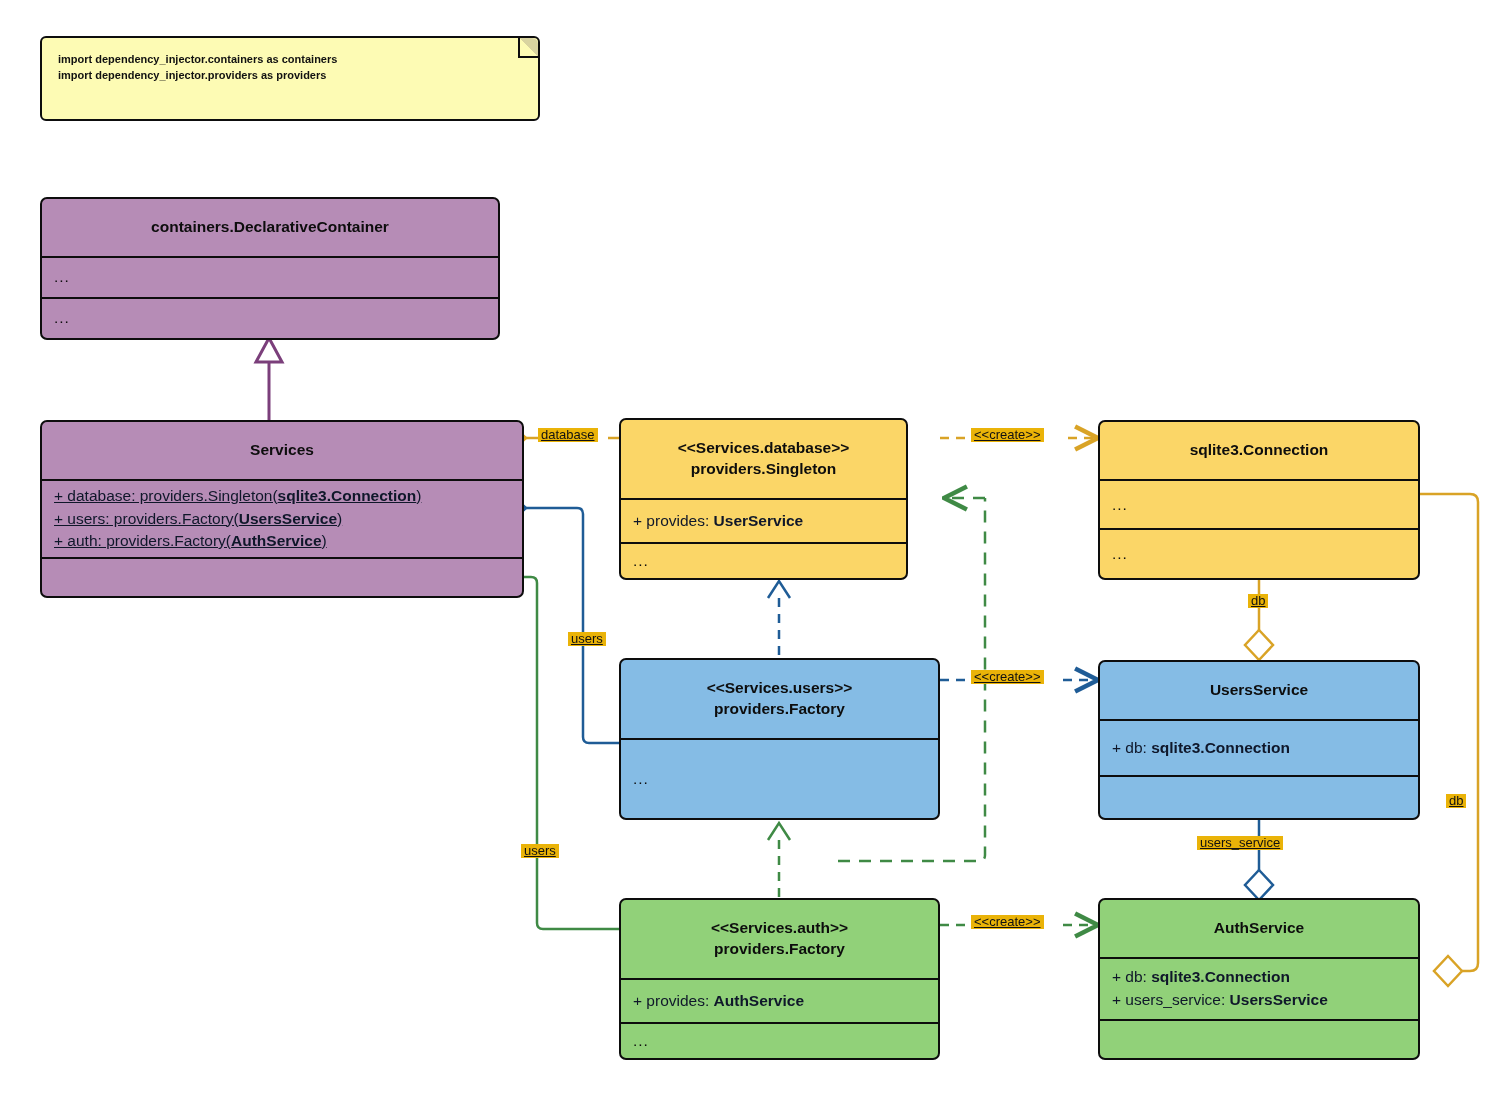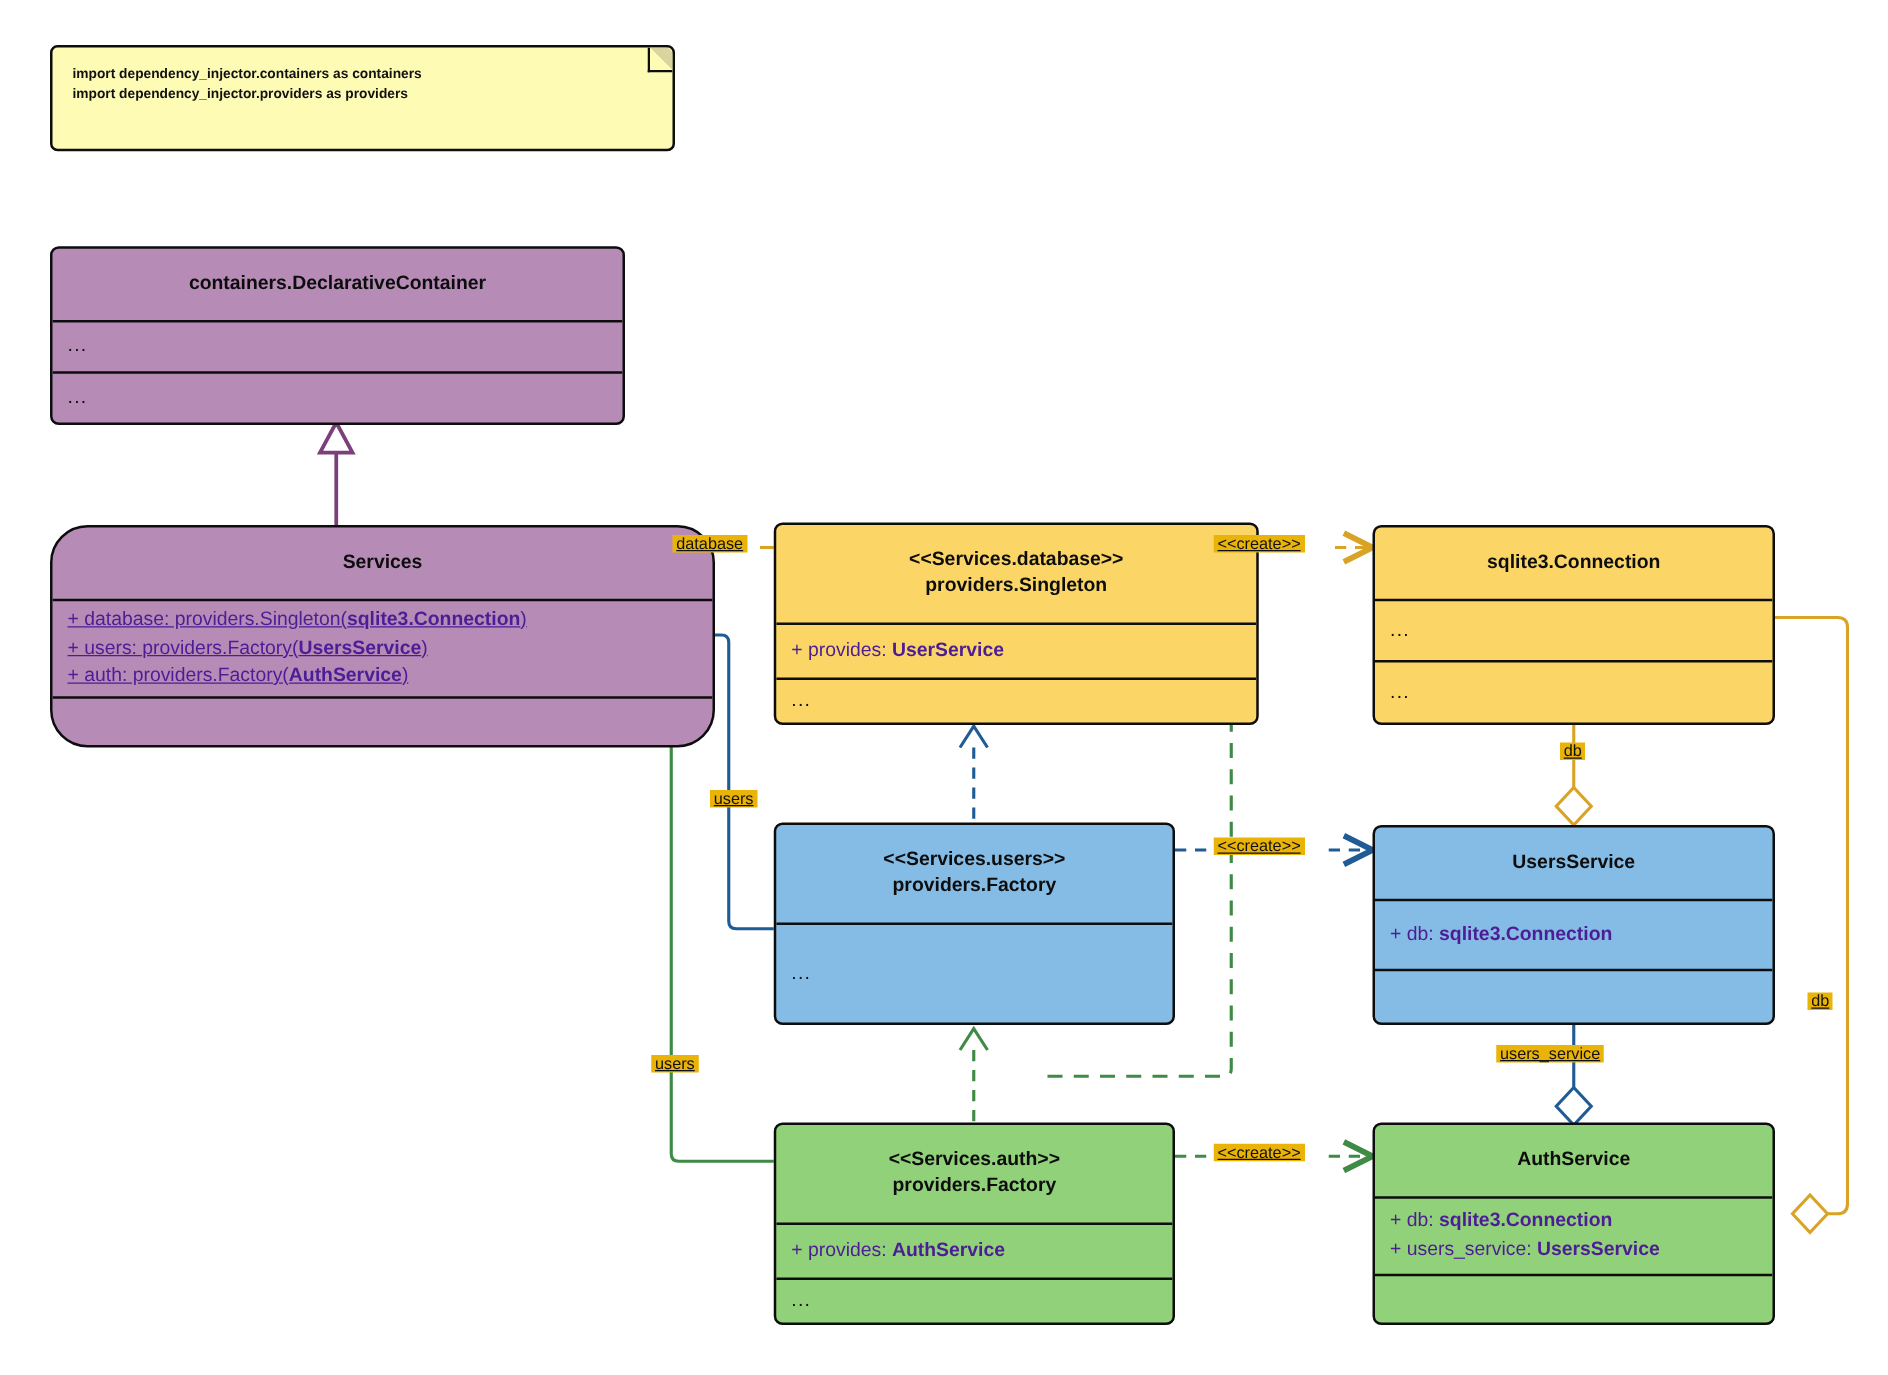--- a/index.html
+++ b/index.html
@@ -65,21 +65,21 @@
     font-weight:bold;
     font-size:15.5px;
     color:#0d0d0d;
     line-height:1.34;
     padding:18px 8px;
   }
   .umlbox .hdr .l2{display:block;}
   .umlbox .body{
     padding:8px 12px;
     font-size:15.5px;
-    color:#4c1d95;
+    color:#0f172a;
     line-height:1.45;
   }
   .umlbox .body .row{white-space:nowrap;}
   .umlbox .body .row b{font-weight:bold;}
   .umlbox .body.u .row{ text-decoration:underline; }
   .umlbox .dots{
     padding:8px 12px;
     font-size:15.5px;
     color:#0d0d0d;
     letter-spacing:1px;
@@ -211,39 +211,39 @@
   <div class="umlbox fill-purple" style="left:40px;top:197px;width:460px;height:143px;">
     <div class="sect hdr">containers.DeclarativeContainer</div>
     <div class="sect" style="flex:1;">
       <div class="dots">...</div>
     </div>
     <div class="sect" style="flex:1;">
       <div class="dots">...</div>
     </div>
   </div>
 
-  <div class="umlbox fill-purple" style="left:40px;top:420px;width:532px;height:178px;border-radius:30px;">
+  <div class="umlbox fill-purple" style="left:40px;top:420px;width:484px;height:178px;">
     <div class="sect hdr">Services</div>
     <div class="sect body u" style="height:78px;">
       <div class="row">
         <span>+ database: providers.Singleton(</span><b>sqlite3.Connection</b><span>)</span>
       </div>
       <div class="row">
         <span>+ users: providers.Factory(</span><b>UsersService</b><span>)</span>
       </div>
       <div class="row">
         <span>+ auth: providers.Factory(</span><b>AuthService</b><span>)</span>
       </div>
     </div>
     <div class="sect" style="flex:1;">
       <div class="body"></div>
     </div>
   </div>
 
-  <div class="umlbox fill-yellow" style="left:619px;top:418px;width:388px;height:162px;">
+  <div class="umlbox fill-yellow" style="left:619px;top:418px;width:289px;height:162px;">
     <div class="sect hdr">
       <span>&lt;&lt;Services.database&gt;&gt;</span>
       <span class="l2">providers.Singleton</span>
     </div>
     <div class="sect body" style="height:52px;">
       <div class="row">
         <span>+ provides: </span><b>UserService</b>
       </div>
     </div>
     <div class="sect" style="flex:1;">

